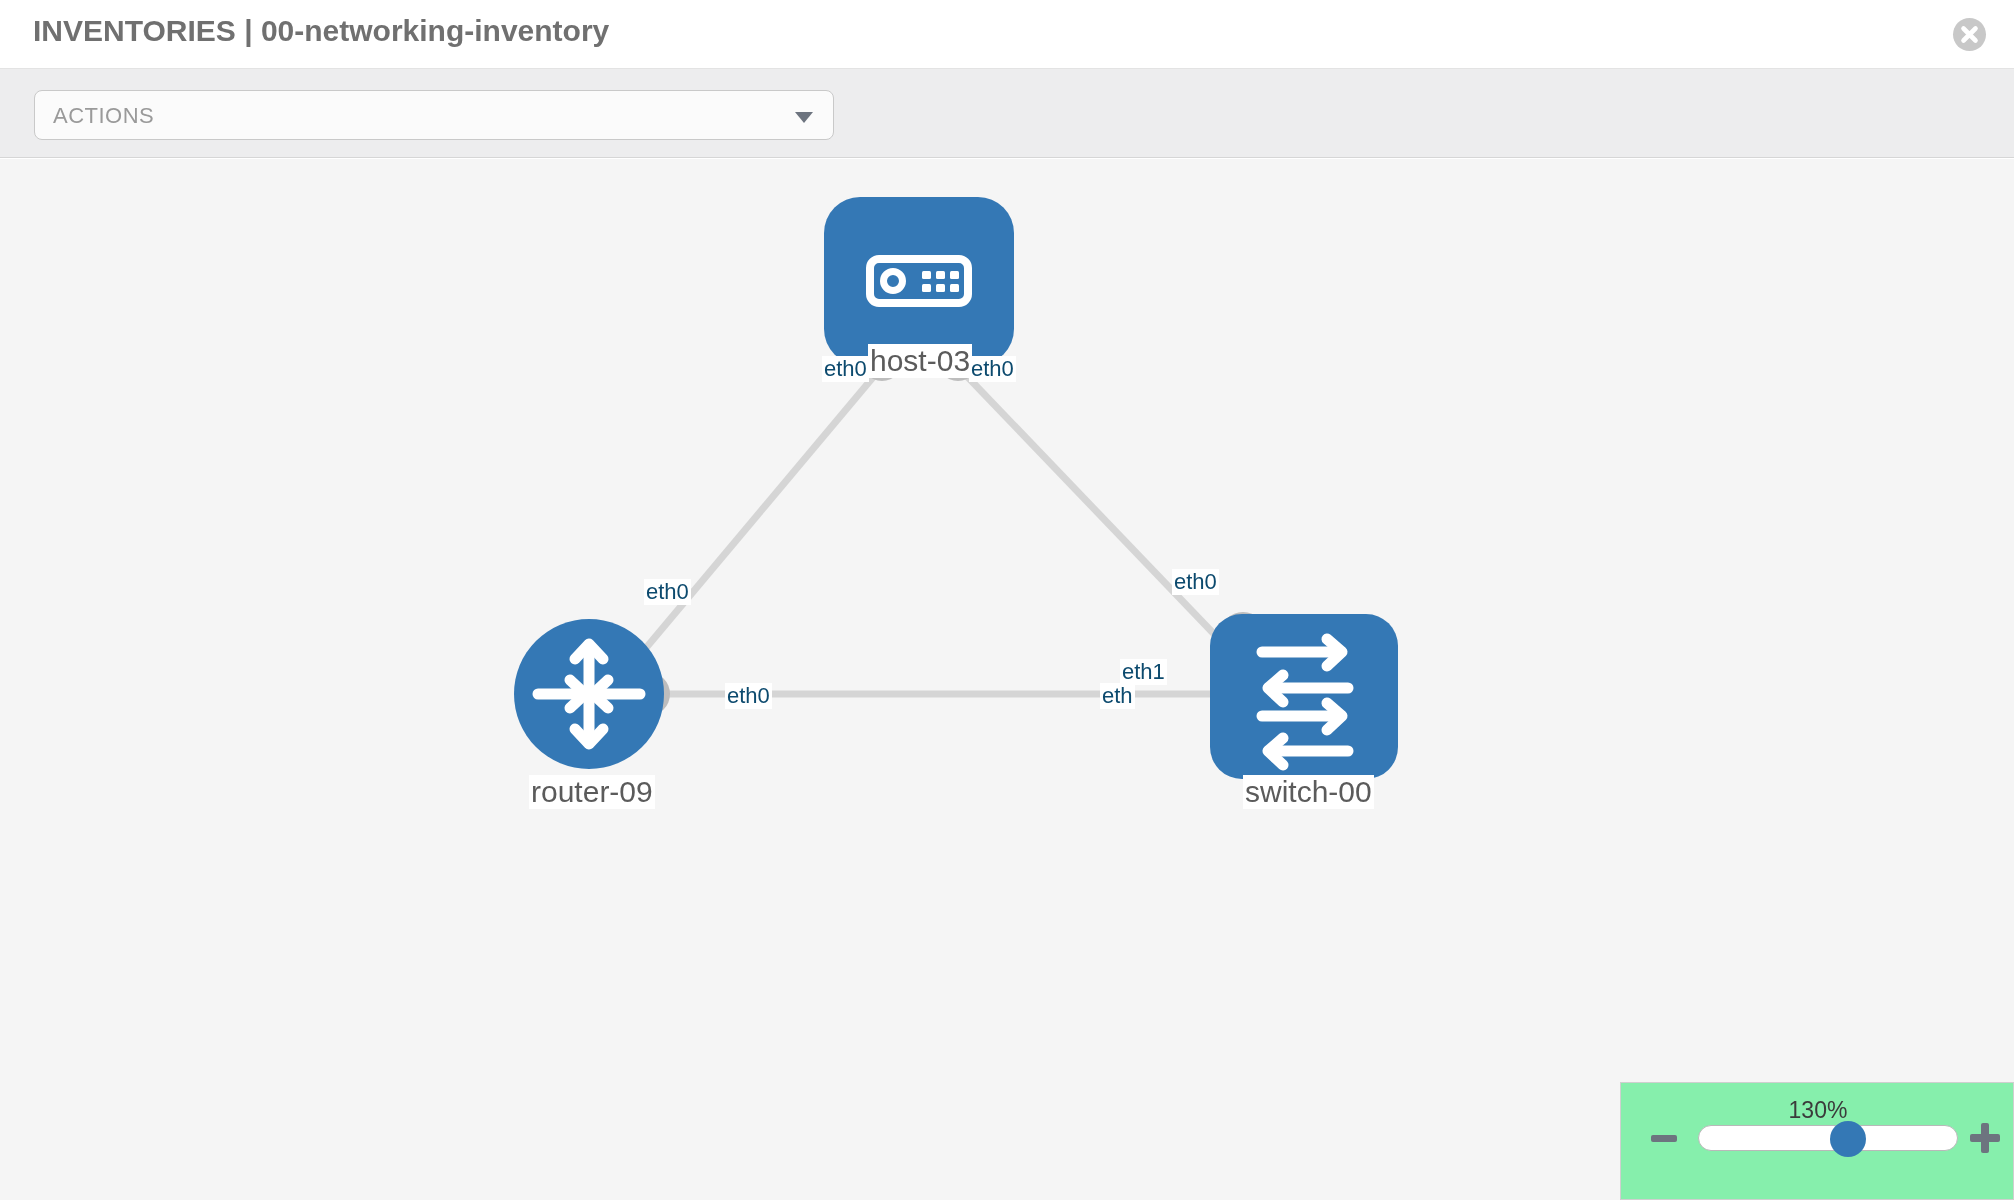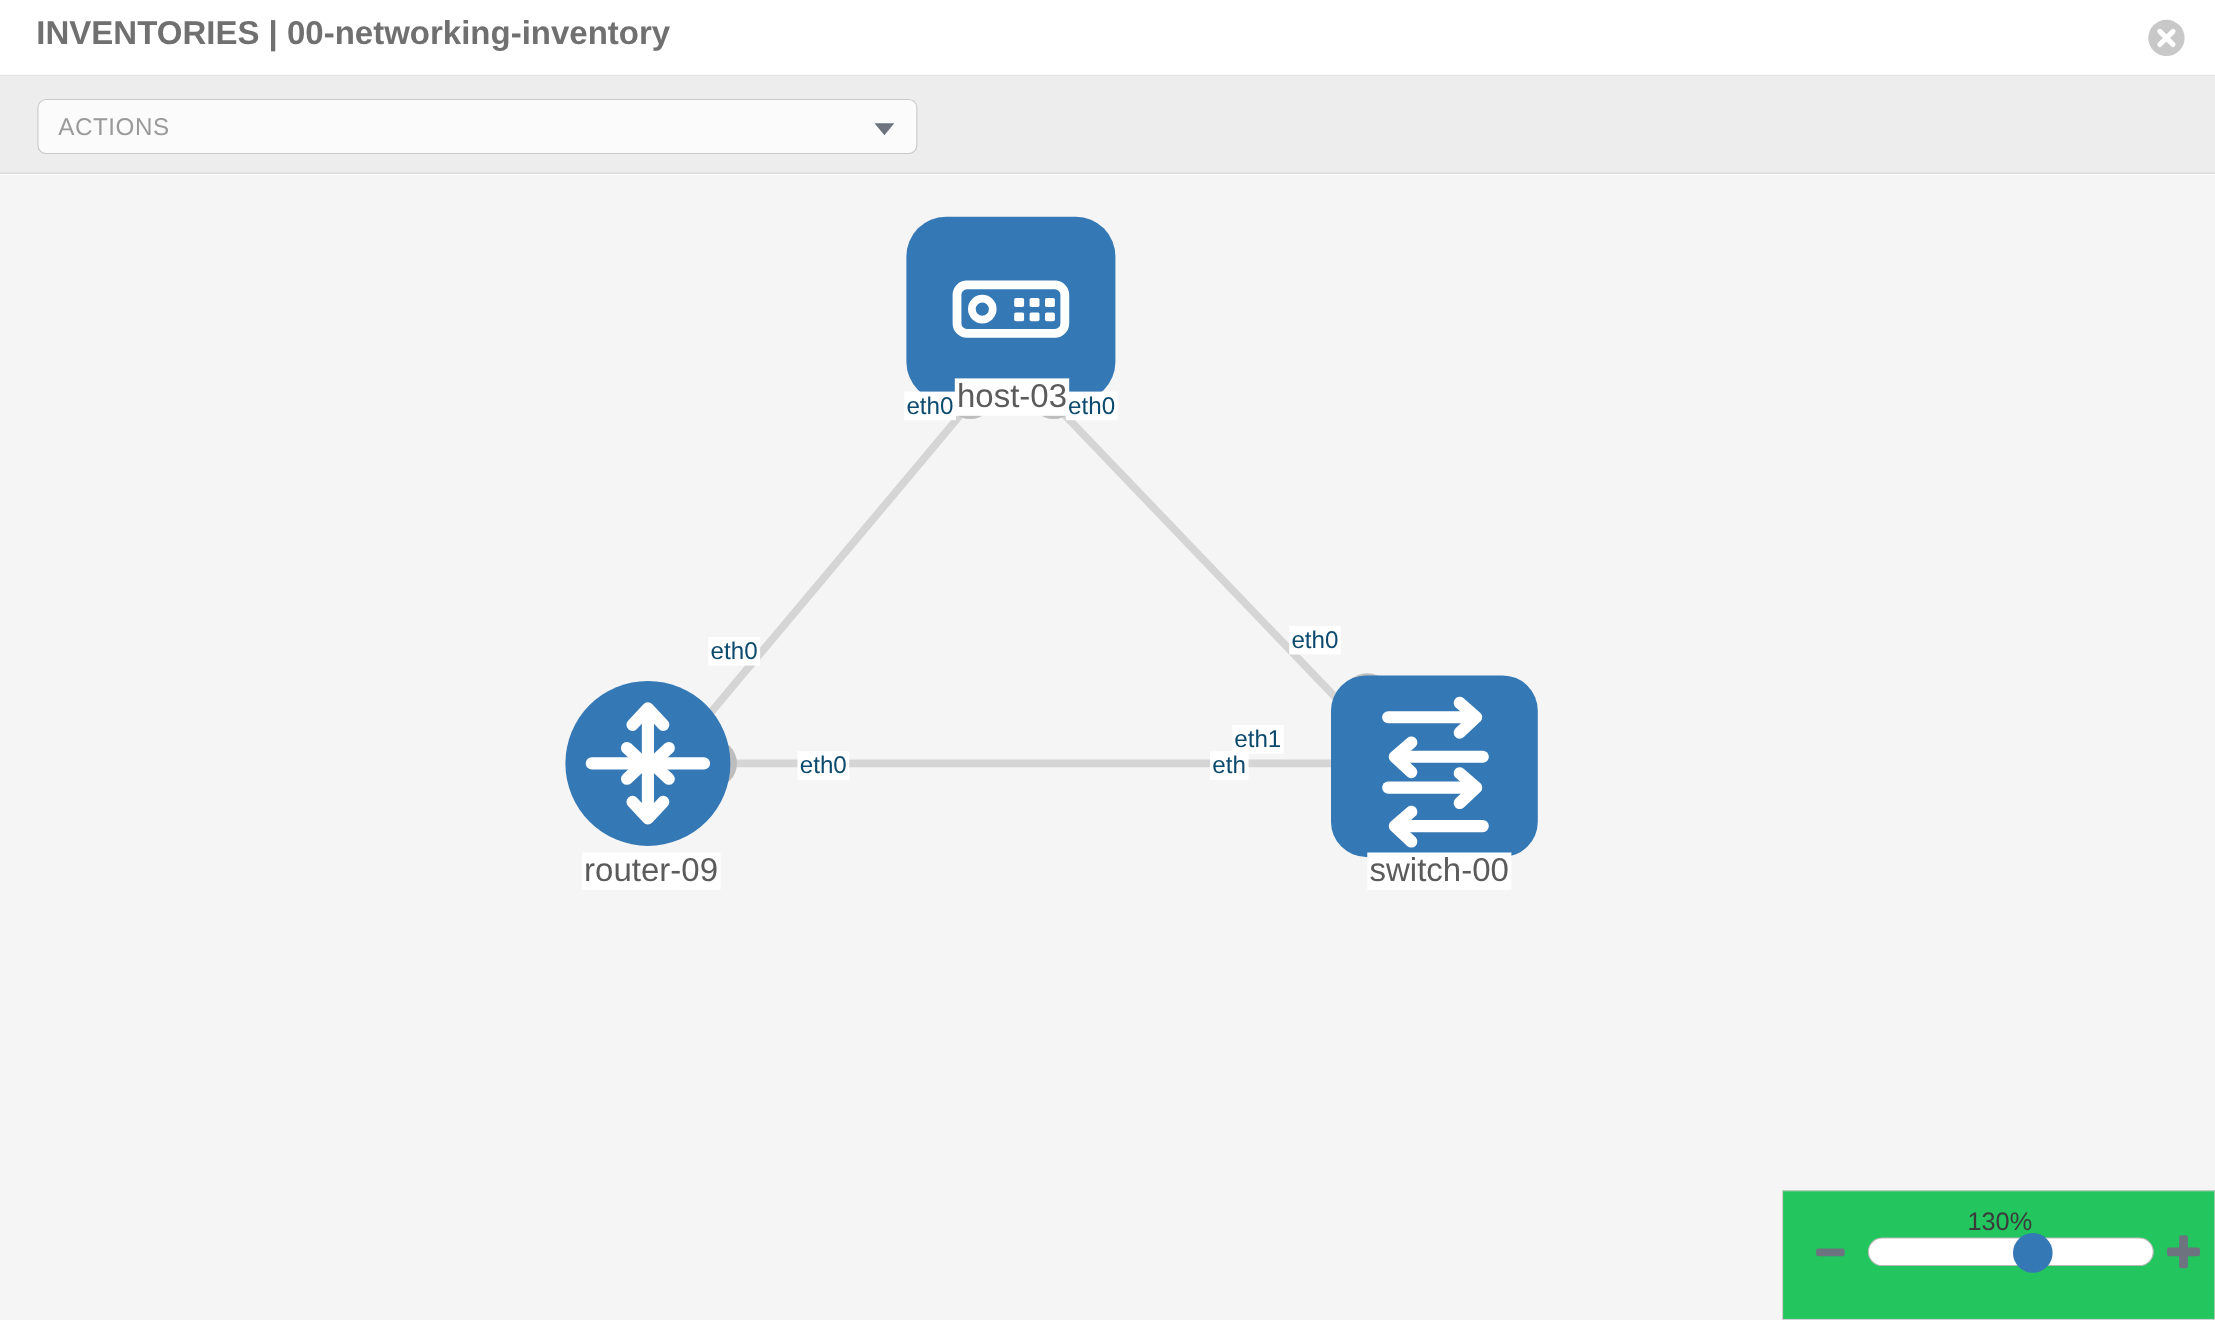--- a/index.html
+++ b/index.html
@@ -127,21 +127,21 @@
     padding: 2px 2px;
   }
   .nodelabel.big  { font-size: 30px; }
   .nodelabel.edge { font-size: 22px; color: #0c4a6e; }
 
   
   .zoom-panel {
     position: absolute;
     left: 1620px; top: 1082px;
     width: 394px; height: 118px;
-    background: #22c55e;
+    background: #86efac;
     border: 1px solid #cfcfcf;
     padding-left: 48px;
   }
   .zoom-value {
     position: absolute;
     left: 0; top: 14px;
     width: 394px;
     text-align: center;
     font-size: 23px;
     color: #3b3b3b;

